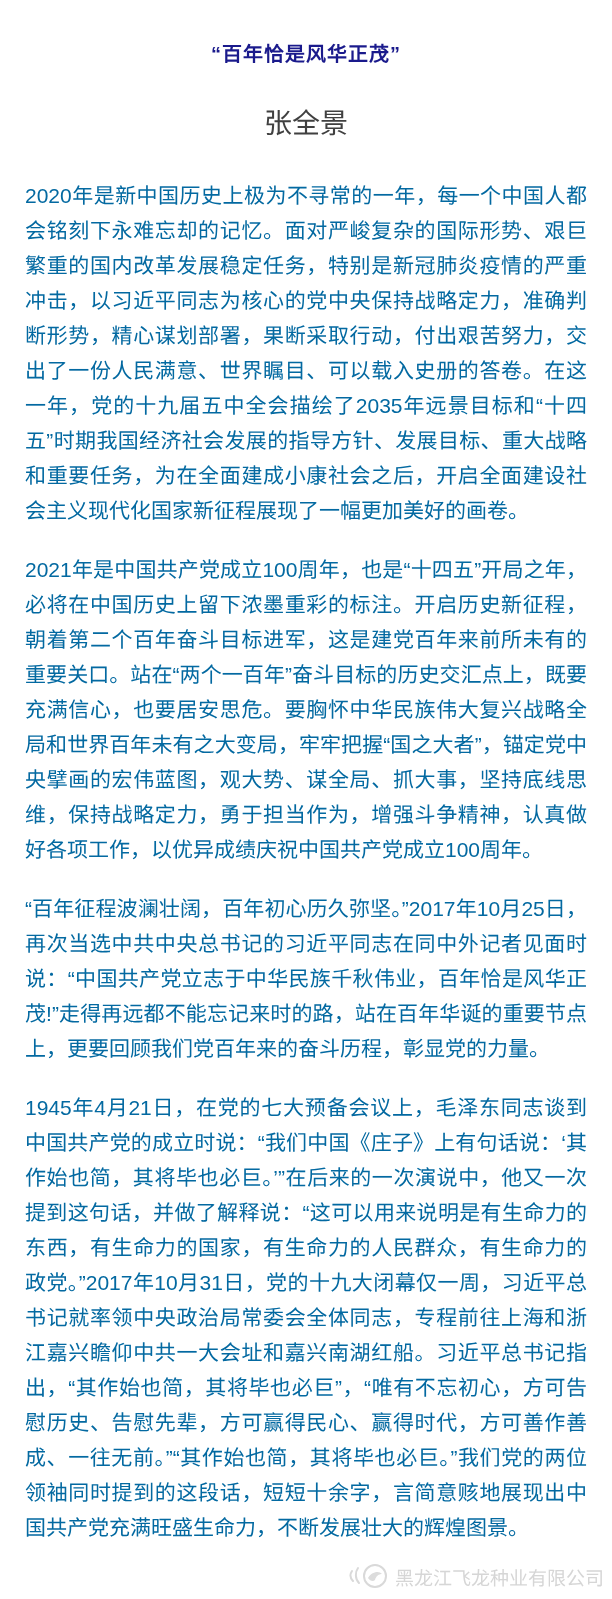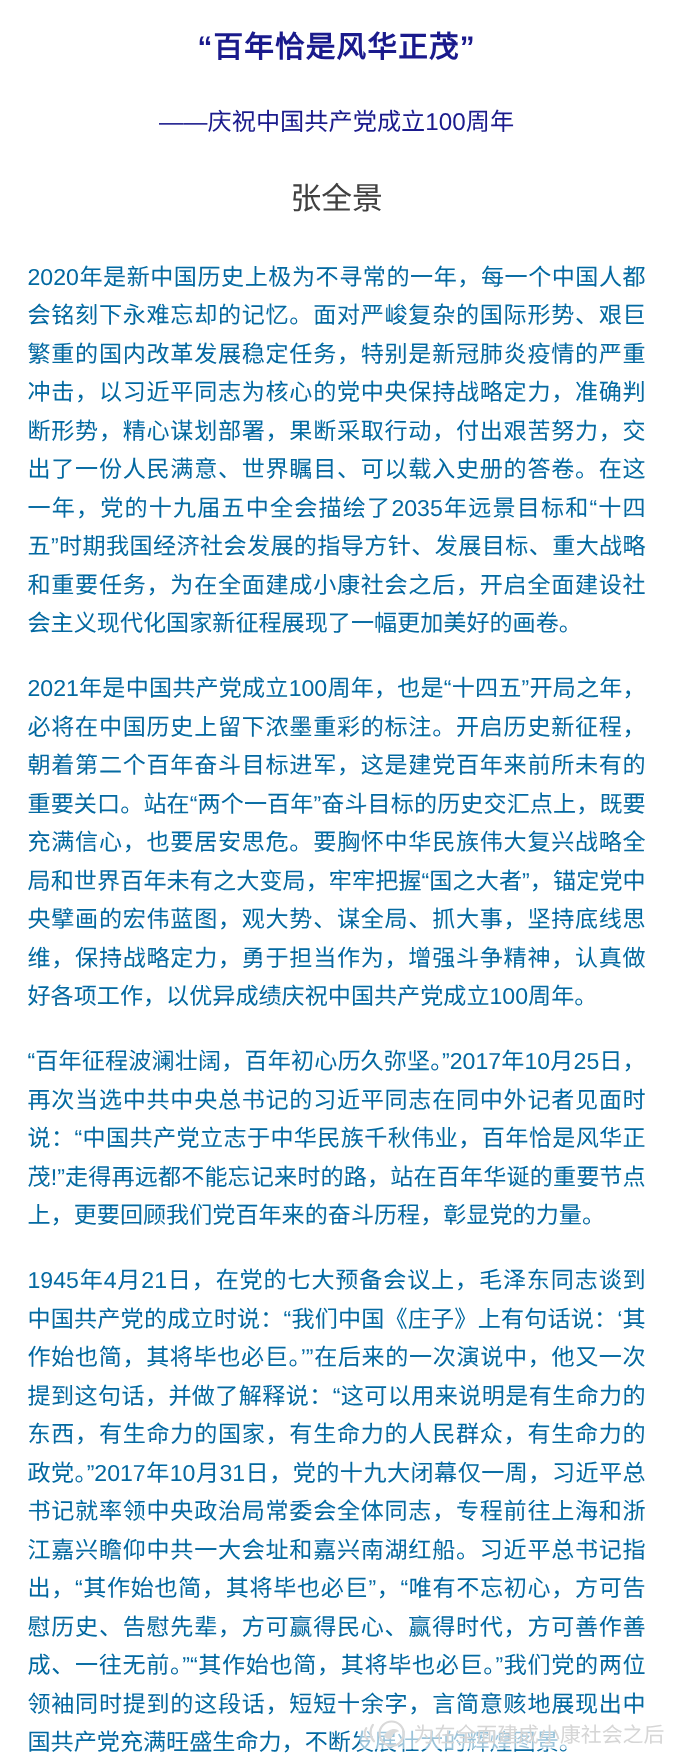--- a/index.html
+++ b/index.html
@@ -6,23 +6,23 @@
   .page {
     position: relative;
     width: 612px;
     height: 1599px;
     background: #ffffff;
     overflow: hidden;
     font-family: "Liberation Sans", "DejaVu Sans", sans-serif;
   }
   .title {
     margin: 0;
-    padding-top: 21px;
+    padding-top: 38px;
     text-align: center;
-    font-size: 27px;
+    font-size: 20px;
     font-weight: 700;
     letter-spacing: 1px;
     color: #1a1a8c;
   }
   .subtitle {
     margin-top: 32px;
     text-align: center;
     font-size: 22px;
     font-weight: 400;
     color: #1a1a8c;
@@ -66,21 +66,20 @@
   }
   .wm-logo { display: inline-block; width: 44px; height: 28px; }
 </style>
 </head>
 <body>
 
 <div class="page">
 
   <h1 class="title">“百年恰是风华正茂”</h1>
 
-  <div class="subtitle">——庆祝中国共产党成立100周年</div>
 
   <div class="author">张全景</div>
 
   <div class="content">
 
     <p>2020年是新中国历史上极为不寻常的一年，每一个中国人都会铭刻下永难忘却的记忆。面对严峻复杂的国际形势、艰巨繁重的国内改革发展稳定任务，特别是新冠肺炎疫情的严重冲击，以习近平同志为核心的党中央保持战略定力，准确判断形势，精心谋划部署，果断采取行动，付出艰苦努力，交出了一份人民满意、世界瞩目、可以载入史册的答卷。在这一年，党的十九届五中全会描绘了2035年远景目标和“十四五”时期我国经济社会发展的指导方针、发展目标、重大战略和重要任务，为在全面建成小康社会之后，开启全面建设社会主义现代化国家新征程展现了一幅更加美好的画卷。</p>
 
     <p>2021年是中国共产党成立100周年，也是“十四五”开局之年，必将在中国历史上留下浓墨重彩的标注。开启历史新征程，朝着第二个百年奋斗目标进军，这是建党百年来前所未有的重要关口。站在“两个一百年”奋斗目标的历史交汇点上，既要充满信心，也要居安思危。要胸怀中华民族伟大复兴战略全局和世界百年未有之大变局，牢牢把握“国之大者”，锚定党中央擘画的宏伟蓝图，观大势、谋全局、抓大事，坚持底线思维，保持战略定力，勇于担当作为，增强斗争精神，认真做好各项工作，以优异成绩庆祝中国共产党成立100周年。</p>
 
 
@@ -92,16 +91,16 @@
 
   <div class="watermark">
     <span class="wm-logo">
       <svg width="44" height="28" viewBox="0 0 44 28" xmlns="http://www.w3.org/2000/svg">
         <path d="M4 9 C2 12 2 16 5 19" stroke="#d9d9d9" stroke-width="2" fill="none" stroke-linecap="round"></path>
         <path d="M10 6 C7 10 7 17 11 21" stroke="#d9d9d9" stroke-width="2" fill="none" stroke-linecap="round"></path>
         <circle cx="27" cy="14" r="11" stroke="#d9d9d9" stroke-width="2" fill="none"></circle>
         <path d="M20 16 C23 10 31 8 34 12 C31 12 28 14 27 18 C25 20 22 19 20 16 Z" fill="#dcdcdc"></path>
       </svg>
     </span>
-    <span>为在全面建成小康社会之后</span>
+    <span>黑龙江飞龙种业有限公司</span>
   </div>
 
 </div>
 
 </body></html>

